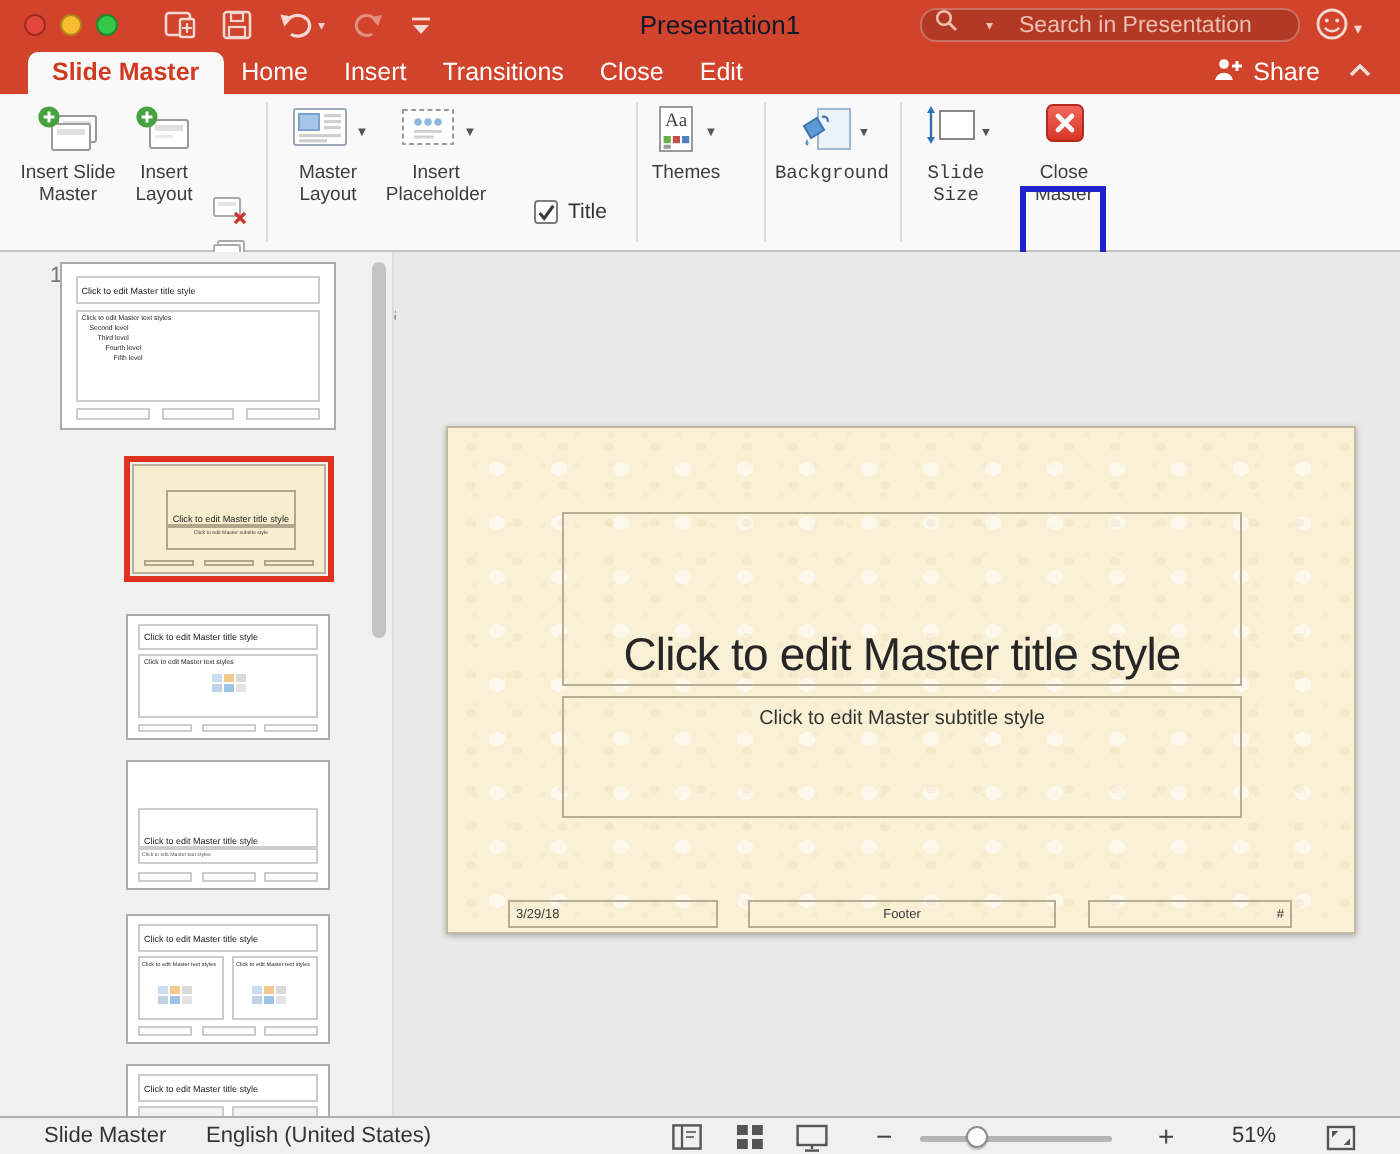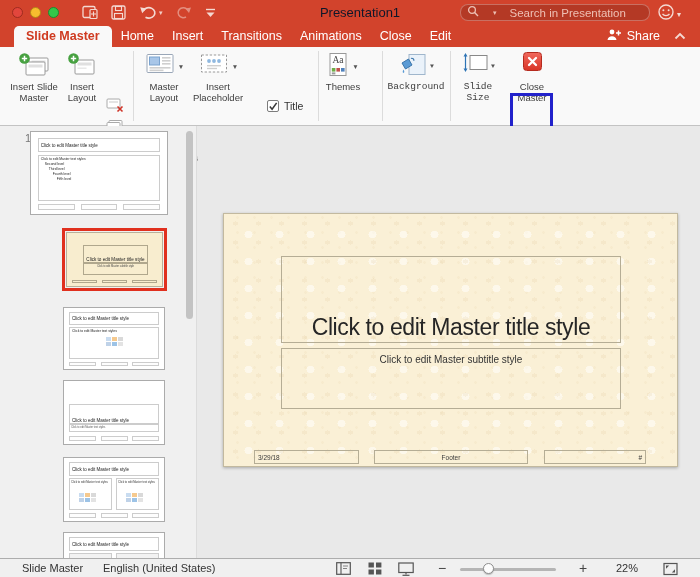--- a/index.html
+++ b/index.html
@@ -177,21 +177,20 @@
       </span>
       <span style="color:#f4d9d2;font-size:8px;">▾</span>
     </div>
   </div>
 
   <nav class="tabrow">
     <div class="tab active">Slide Master</div>
     <div class="tab">Home</div>
     <div class="tab">Insert</div>
     <div class="tab">Transitions</div>
-    <div class="tab">Animations</div>
     <div class="tab">Close</div>
     <div class="tab">Edit</div>
     <div class="tab-spacer"></div>
     <div class="share-wrap">
       <span>
         <svg width="16" height="13" viewBox="0 0 16 13">
             <circle cx="6" cy="4" r="2.4" fill="#fff"></circle>
             <path d="M1.5 12 a 4.6 4.6 0 0 1 9 0 z" fill="#fff"></path>
             <path d="M12.5 2.5v5M10 5h5" stroke="#fff" stroke-width="1.5"></path>
           </svg>
@@ -548,21 +547,21 @@
           <rect x="0.8" y="1" width="14.4" height="9.5" fill="none" stroke="#555" stroke-width="1.2"></rect>
           <path d="M8 10.5 v2" stroke="#555" stroke-width="1.2"></path>
           <path d="M4.5 13.3 h7" stroke="#555" stroke-width="1.2"></path>
         </svg>
     </span>
 
     <span class="sb-item" style="left:438px; font-size:14px; color:#444;">−</span>
     <div class="zoom-track"></div>
     <div class="zoom-thumb"></div>
     <span class="sb-item" style="left:579px; font-size:14px; color:#444;">+</span>
-    <span class="sb-item" style="left:616px;">22%</span>
+    <span class="sb-item" style="left:616px;">51%</span>
 
     <span class="sb-ico" style="left:663px;">
       <svg width="15" height="14" viewBox="0 0 15 14">
           <rect x="1" y="1.5" width="13" height="11" fill="none" stroke="#555" stroke-width="1.2"></rect>
           <polygon points="3,3.5 6.2,3.5 3,6.7" fill="#555"></polygon>
           <polygon points="12,10.5 8.8,10.5 12,7.3" fill="#555"></polygon>
         </svg>
     </span>
   </footer>
 

